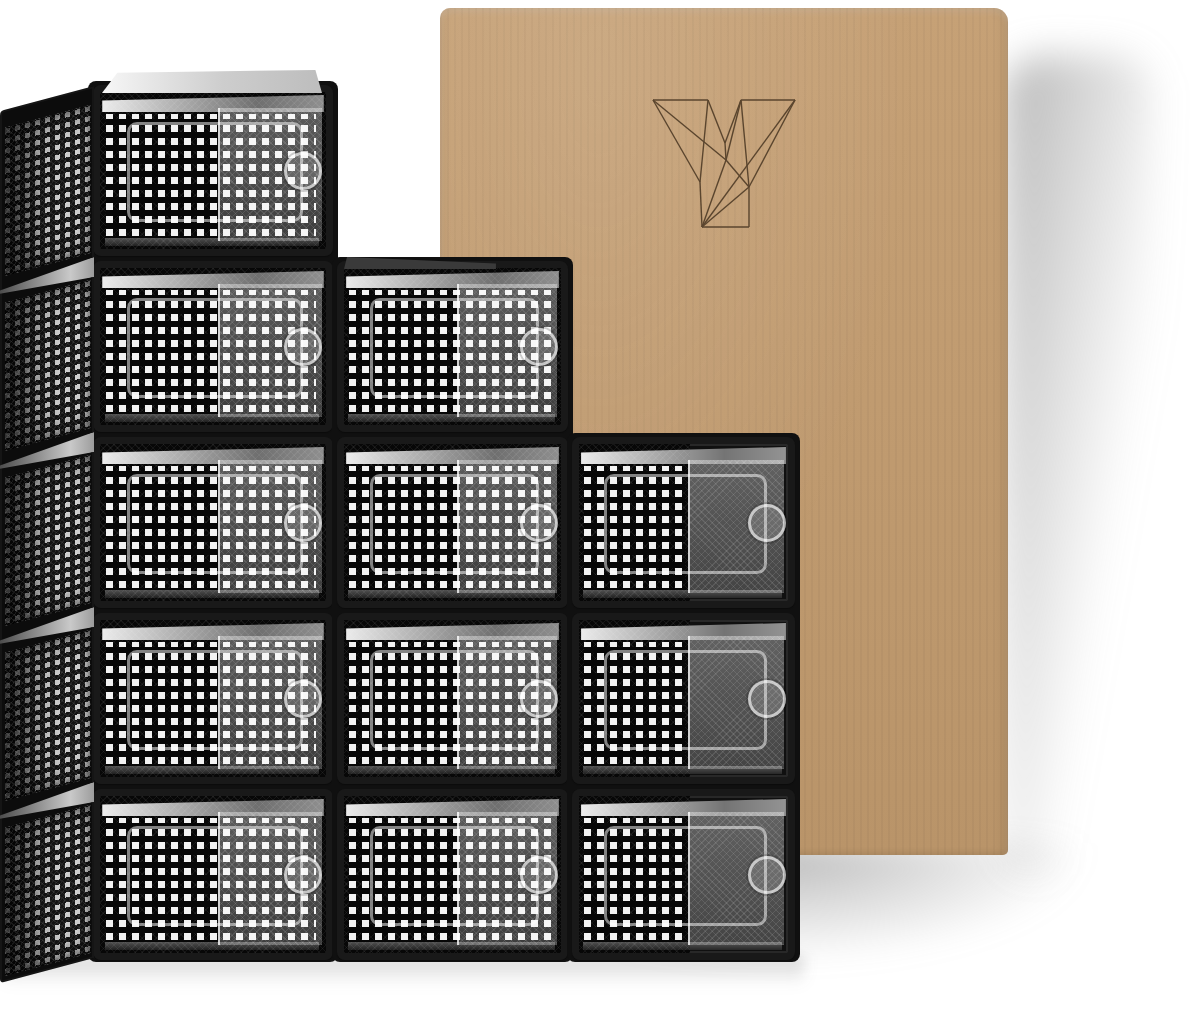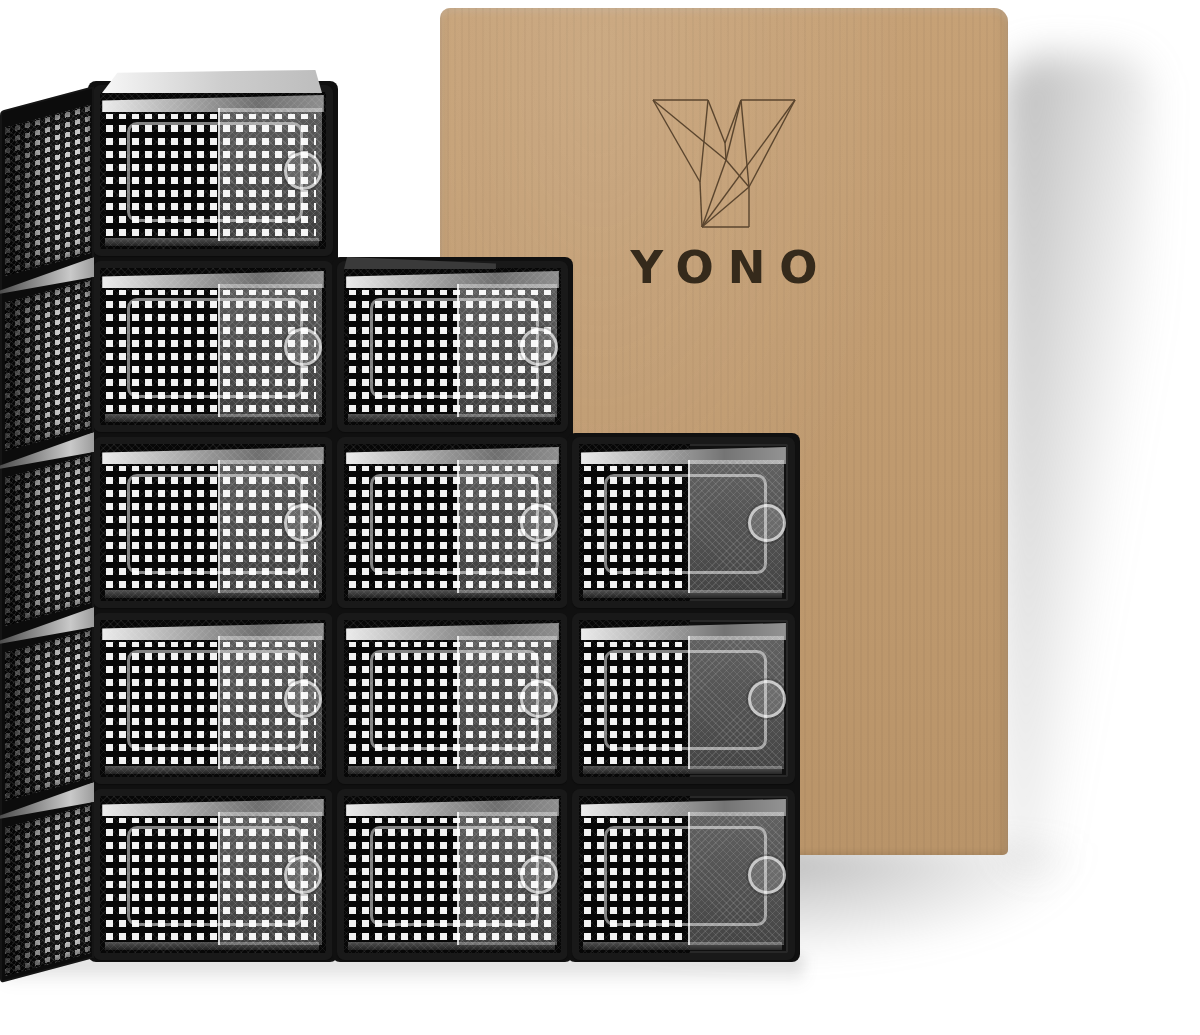--- a/index.html
+++ b/index.html
@@ -111,21 +111,20 @@
           <line x1="58" y1="3" x2="50" y2="85" stroke="#5a452e" stroke-width="1.4"></line>
           <line x1="75" y1="46" x2="76" y2="63" stroke="#5a452e" stroke-width="1.4"></line>
           <line x1="91" y1="3" x2="76" y2="63" stroke="#5a452e" stroke-width="1.4"></line>
           <line x1="91" y1="3" x2="99" y2="90" stroke="#5a452e" stroke-width="1.4"></line>
           <line x1="145" y1="3" x2="52" y2="130" stroke="#5a452e" stroke-width="1.4"></line>
           <line x1="76" y1="63" x2="52" y2="130" stroke="#5a452e" stroke-width="1.4"></line>
           <line x1="76" y1="63" x2="99" y2="90" stroke="#5a452e" stroke-width="1.4"></line>
           <line x1="99" y1="90" x2="52" y2="130" stroke="#5a452e" stroke-width="1.4"></line>
         </svg>
     </div>
-    <div class="brand">YONO</div>
   </div>
 
   <div class="stack-shadow"></div>
 
   <div class="stack" id="stack">
       <div class="col-backing" style="left: 88px; top: 81px; width: 250px; height: 881px;"></div>
       <div class="box" style="left: 93px; top: 85px; width: 240px; height: 171px;">
         <div class="box-front">
           <div class="interior" style="width: 100%;">
             <div class="hatch"></div>

